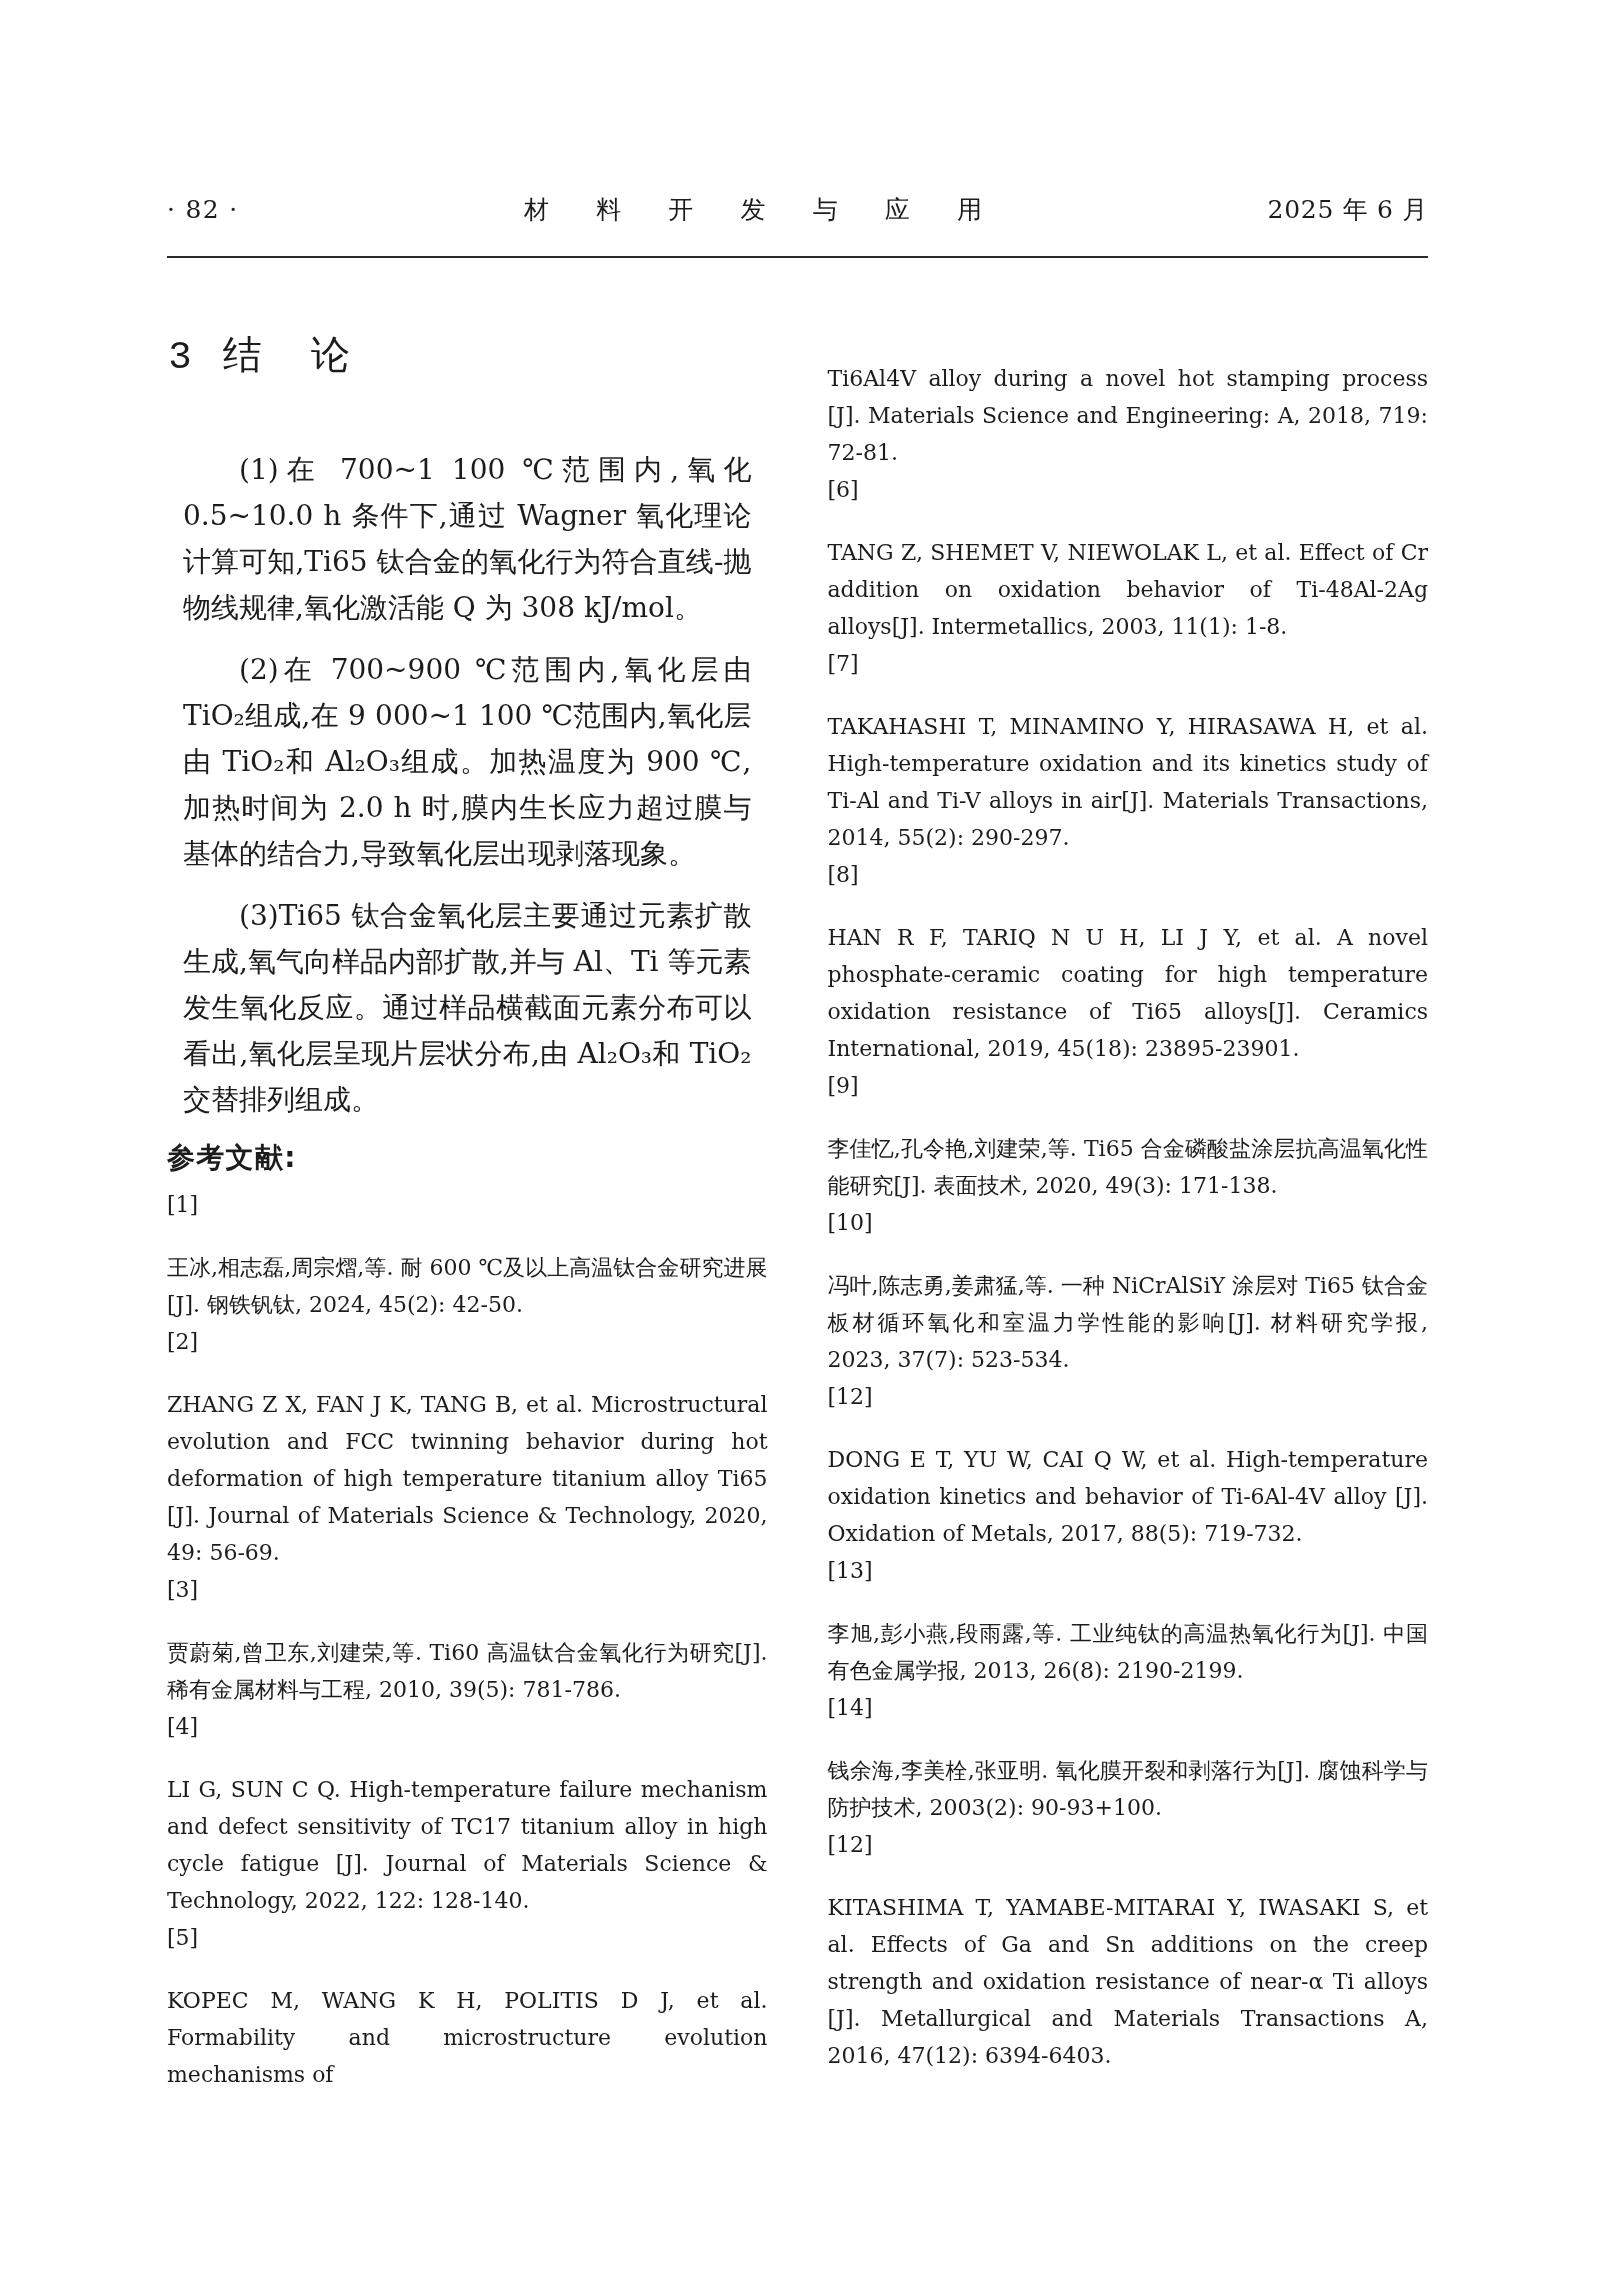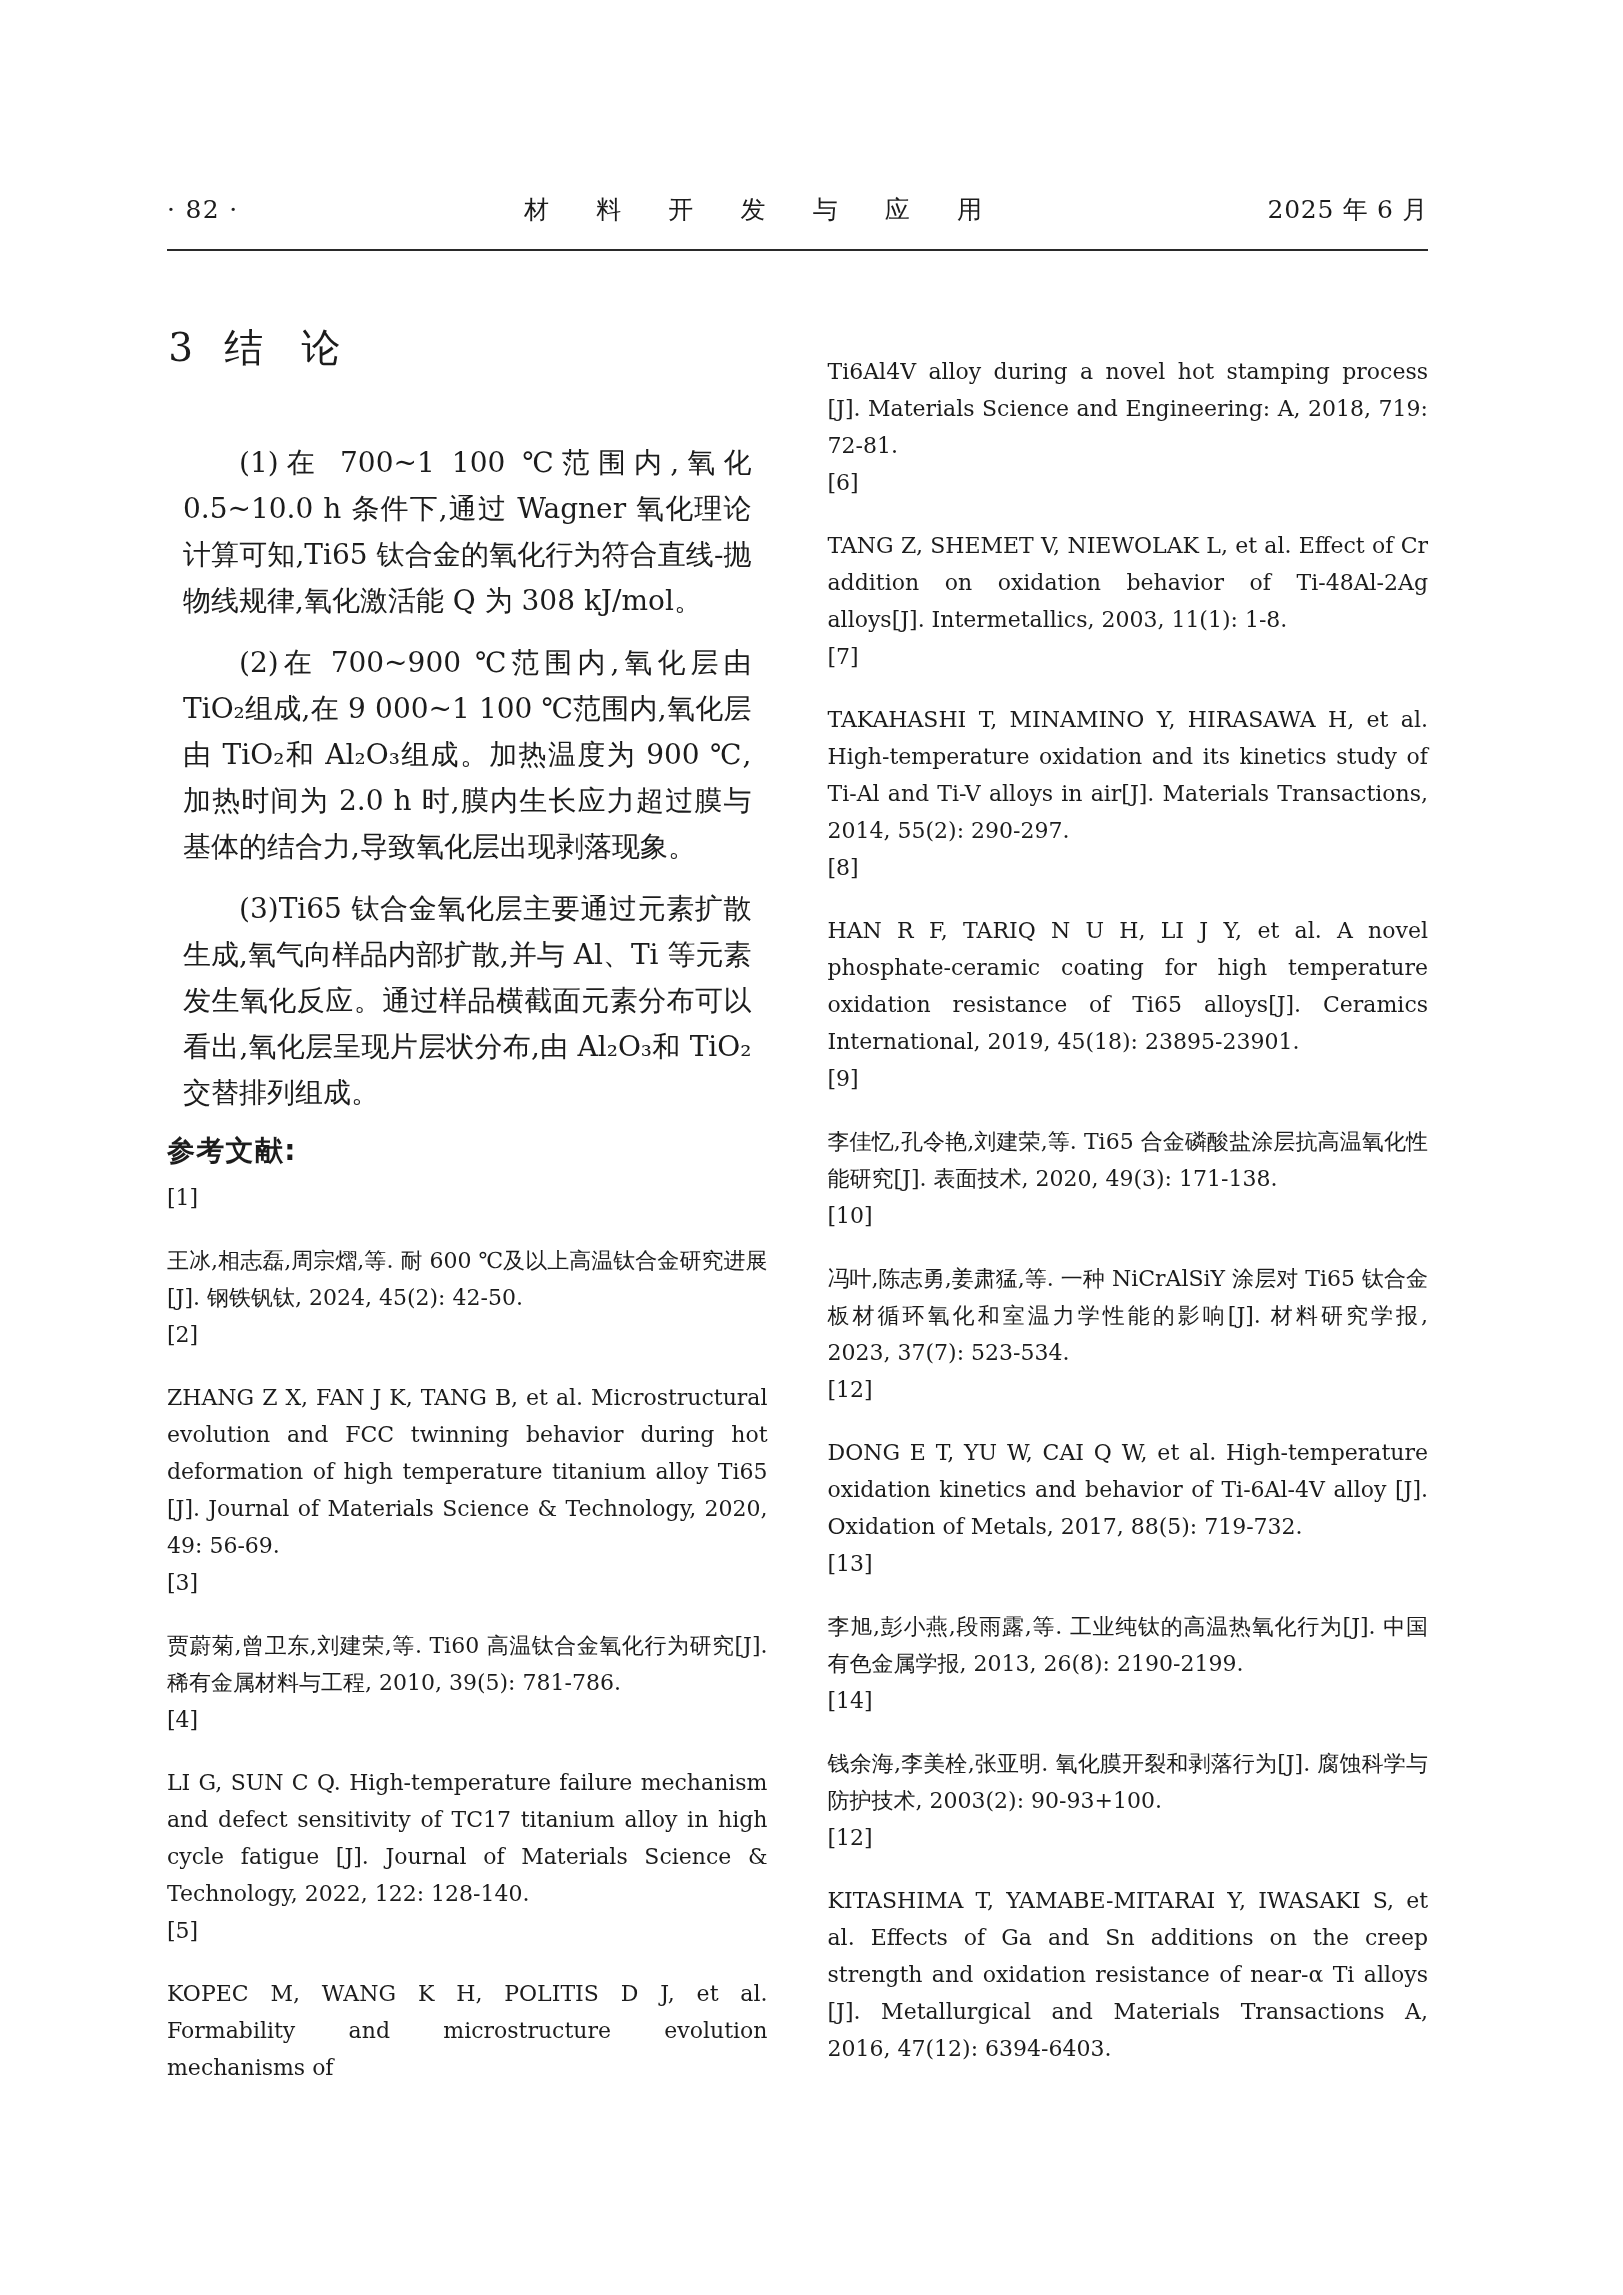--- a/index.html
+++ b/index.html
@@ -16,21 +16,21 @@
     font-family: "DejaVu Serif", "Liberation Serif", serif;
     padding: 193px 195px 0 167px;
     position: relative;
     overflow: hidden;
   }
   .page-header {
     display: flex;
     justify-content: space-between;
     align-items: baseline;
     font-size: 25px;
-    padding-bottom: 23px;
+    padding-bottom: 30px;
   }
   .page-number { letter-spacing: 1.3px; }
   .journal-title { letter-spacing: 19.6px; text-indent: 19.6px; }
   .issue-date { letter-spacing: 0.7px; }
   .header-rule {
     height: 2px;
     background: #2a2a2a;
     width: 100%;
   }
   .columns {
@@ -39,20 +39,21 @@
     margin-top: 39px;
   }
   .col {
     flex: 1 1 0;
     min-width: 0;
   }
   .section-heading {
     font-size: 39px;
     font-weight: 400;
     margin: 31px 0 65px 1.3px;
+    font-family: Liberation Mono, monospace;
   }
   .heading-number { margin-right: 31px; }
   .heading-title { letter-spacing: 13px; }
   .para {
     font-size: 28px;
     line-height: 46px;
     text-align: justify;
     text-indent: 2em;
     margin: 16px;
   }

